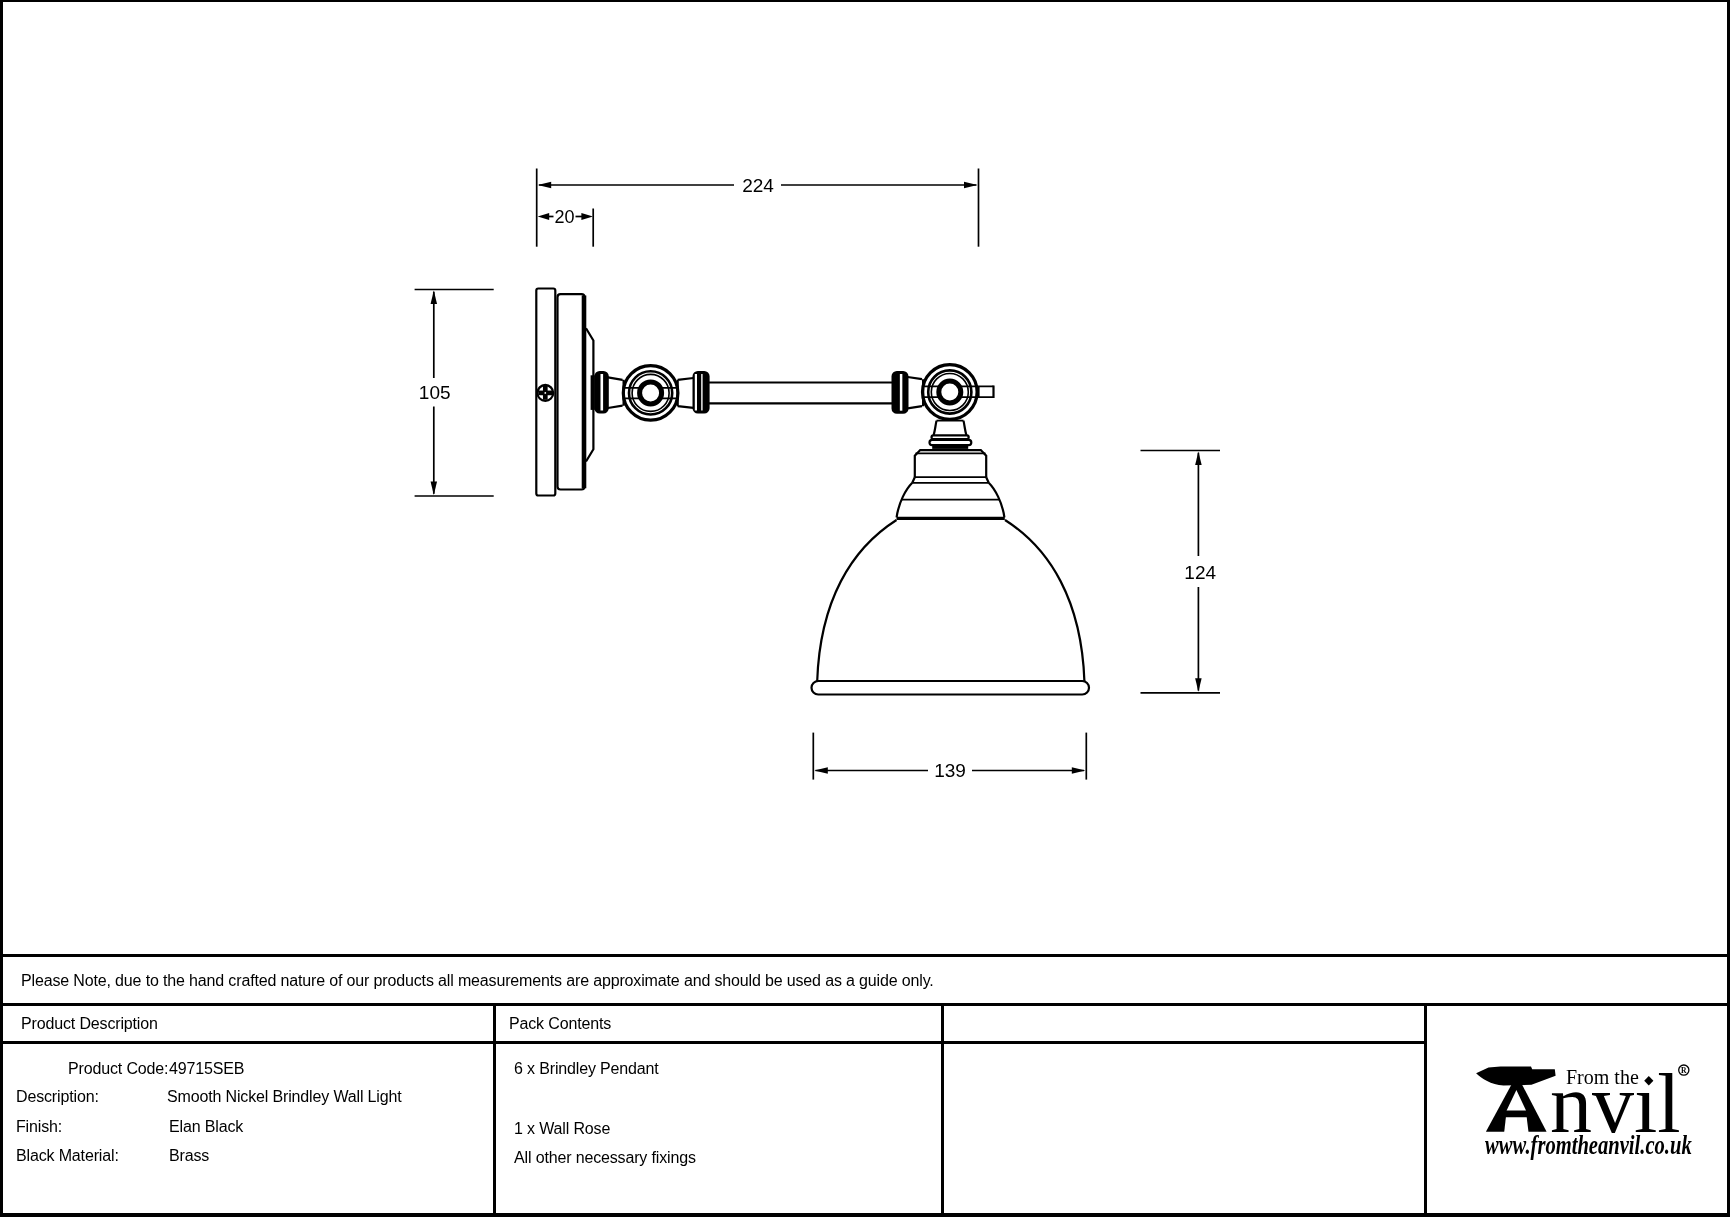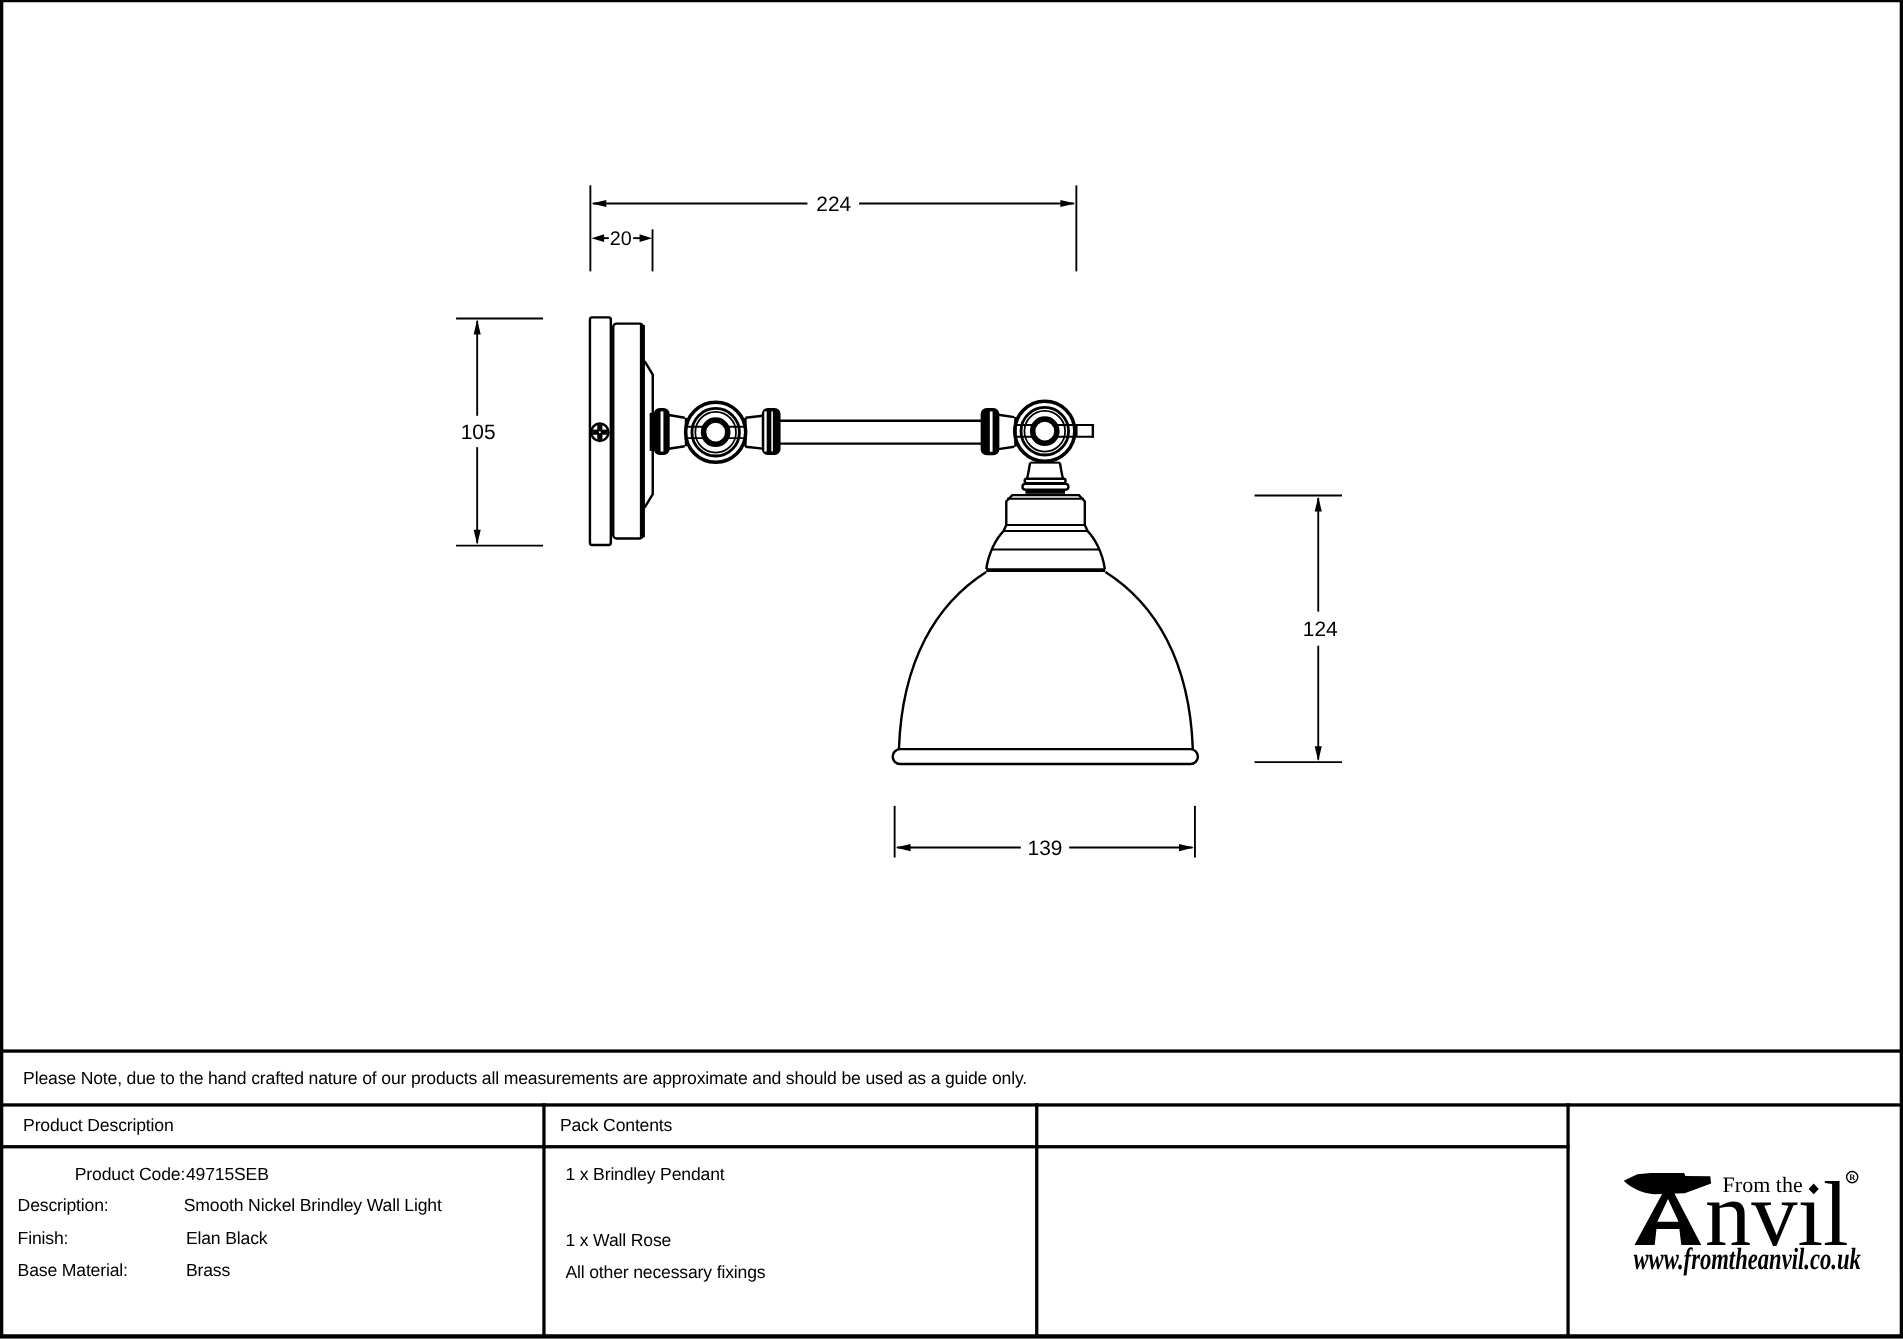--- a/index.html
+++ b/index.html
@@ -24,24 +24,24 @@
 <div class="t20" style="left:21px;top:971px;">Please Note, due to the hand crafted nature of our products all measurements are approximate and should be used as a guide only.</div>
 <div class="t20" style="left:21px;top:1014px;">Product Description</div>
 <div class="t20" style="left:509px;top:1014px;">Pack Contents</div>
 
 <div class="t20" style="left:32px;top:1059px;margin-left:36px;">Product Code:</div>
 <div class="t20" style="left:169px;top:1059px;">49715SEB</div>
 <div class="t20" style="left:16px;top:1087px;">Description:</div>
 <div class="t20" style="left:167px;top:1087px;">Smooth Nickel Brindley Wall Light</div>
 <div class="t20" style="left:16px;top:1117px;">Finish:</div>
 <div class="t20" style="left:169px;top:1117px;">Elan Black</div>
-<div class="t20" style="left:16px;top:1146px;">Base Material:</div>
+<div class="t20" style="left:16px;top:1146px;">Black Material:</div>
 <div class="t20" style="left:169px;top:1146px;text-align:center;">Brass</div>
 
-<div class="t20" style="left:514px;top:1059px;">1 x Brindley Pendant</div>
+<div class="t20" style="left:514px;top:1059px;">6 x Brindley Pendant</div>
 <div class="t20" style="left:514px;top:1087px;margin-top:32px;">1 x Wall Rose</div>
 <div class="t20" style="left:514px;top:1148px;">All other necessary fixings</div>
 
 <svg class="abs" style="left:0;top:0;" width="1730" height="1217" viewBox="0 0 1730 1217" fill="none" stroke="none">
 <g stroke="#000" stroke-width="2.2" fill="none">
 
 <rect x="536.3" y="288.5" width="19" height="207" rx="2"></rect>
 <rect x="557.5" y="294.2" width="27" height="195.3" rx="3"></rect>
 <line x1="584" y1="295.5" x2="584" y2="488.3" stroke-width="4.6"></line>
 <path d="M586,328.2 L593.4,340.5 L593.4,449.2 L586,461.5"></path>

